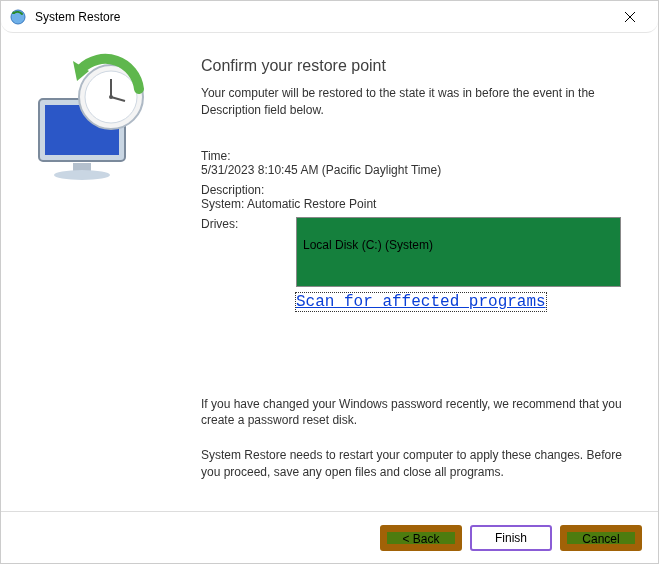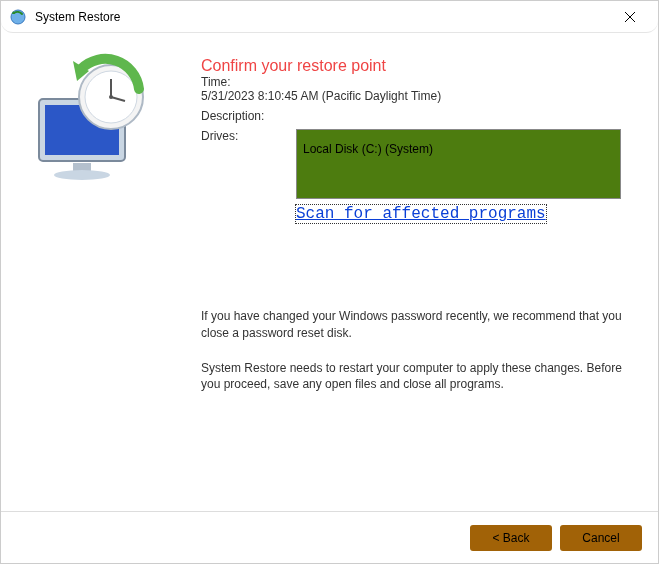--- a/index.html
+++ b/index.html
@@ -58,21 +58,22 @@
       height: 140px;
       position: relative;
     }
     .right-panel {
       flex: 1;
       padding: 24px 30px 10px 20px;
       color: #000;
     }
     .heading {
       font-size: 16px;
-      color: #ef4444;
+      color: #404040;
+      margin-bottom: 10px;
       font-weight: normal;
     }
     .intro {
       font-size: 12px;
       color: #333;
       margin-bottom: 30px;
       line-height: 1.4;
     }
     .field-row {
       display: flex;
@@ -88,23 +89,23 @@
       color: #333;
     }
     .drives-row {
       display: flex;
       margin-top: 4px;
     }
     .drives-box {
       border: 1px solid #888;
       width: 325px;
       height: 70px;
-      padding: 12px 6px;
-      font-size: 12px;
-      background: #4d7c0f;
+      padding: 20px 6px;
+      font-size: 12px;
+      background: #15803d;
     }
     .scan-link {
       color: #0a3fd6;
       text-decoration: underline;
       font-size: 16px;
       cursor: pointer;
       margin-top: 6px;
       display: inline-block;
       outline: 1px dotted #333;
       outline-offset: 0;
@@ -128,22 +129,22 @@
       display: flex;
       align-items: center;
       justify-content: flex-end;
       padding: 0 16px;
       gap: 8px;
       background: #fff;
     }
     .btn {
       min-width: 82px;
       height: 26px;
-      border: 3px solid #a16207;
-      background: #a16207;
+      border: 7px solid #a16207;
+      background: #4d7c0f;
       font-size: 12px;
       font-family: inherit;
       cursor: pointer;
       border-radius: 3px;
     }
     .btn.finish {
       border: 2px solid #8a5cd6;
       background: #fff;
     }
   </style>
@@ -184,42 +185,45 @@
         <circle cx="90" cy="44" r="2" fill="#555"></circle>
 
         <path d="M60 16 A34 34 0 0 1 118 36" fill="none" stroke="#5fb74d" stroke-width="10" stroke-linecap="round"></path>
         <polygon points="52,8 68,18 56,28" fill="#5fb74d"></polygon>
       </svg>
     </div>
   </div>
 
   <div class="right-panel">
     <h1 class="heading">Confirm your restore point</h1>
+    <p class="intro">Your computer will be restored to the state it was in before the event in the Description field below.</p>
 
     <div class="field-row">
       <span class="field-label">Time:</span>
       <span class="field-value">5/31/2023 8:10:45 AM (Pacific Daylight Time)</span>
     </div>
     <div class="field-row">
       <span class="field-label">Description:</span>
+      <span class="field-value">System: Automatic Restore Point</span>
     </div>
 
     <div class="drives-row">
       <span class="field-label">Drives:</span>
       <div>
         <div class="drives-box">
           <span>Local Disk (C:) (System)</span>
         </div>
         <div class="link-row-inner">
           <a class="scan-link">Scan for affected programs</a>
         </div>
       </div>
     </div>
 
-    <p class="warning1">If you have changed your Windows password recently, we recommend that you close a password reset disk.</p>
+    <p class="warning1">If you have changed your Windows password recently, we recommend that you create a password reset disk.</p>
     <p class="warning2">System Restore needs to restart your computer to apply these changes. Before you proceed, save any open files and close all programs.</p>
   </div>
 </div>
 
 <div class="footer">
   <button class="btn">&lt; Back</button>
+  <button class="btn finish">Finish</button>
   <button class="btn">Cancel</button>
 </div>
 
 </body></html>

